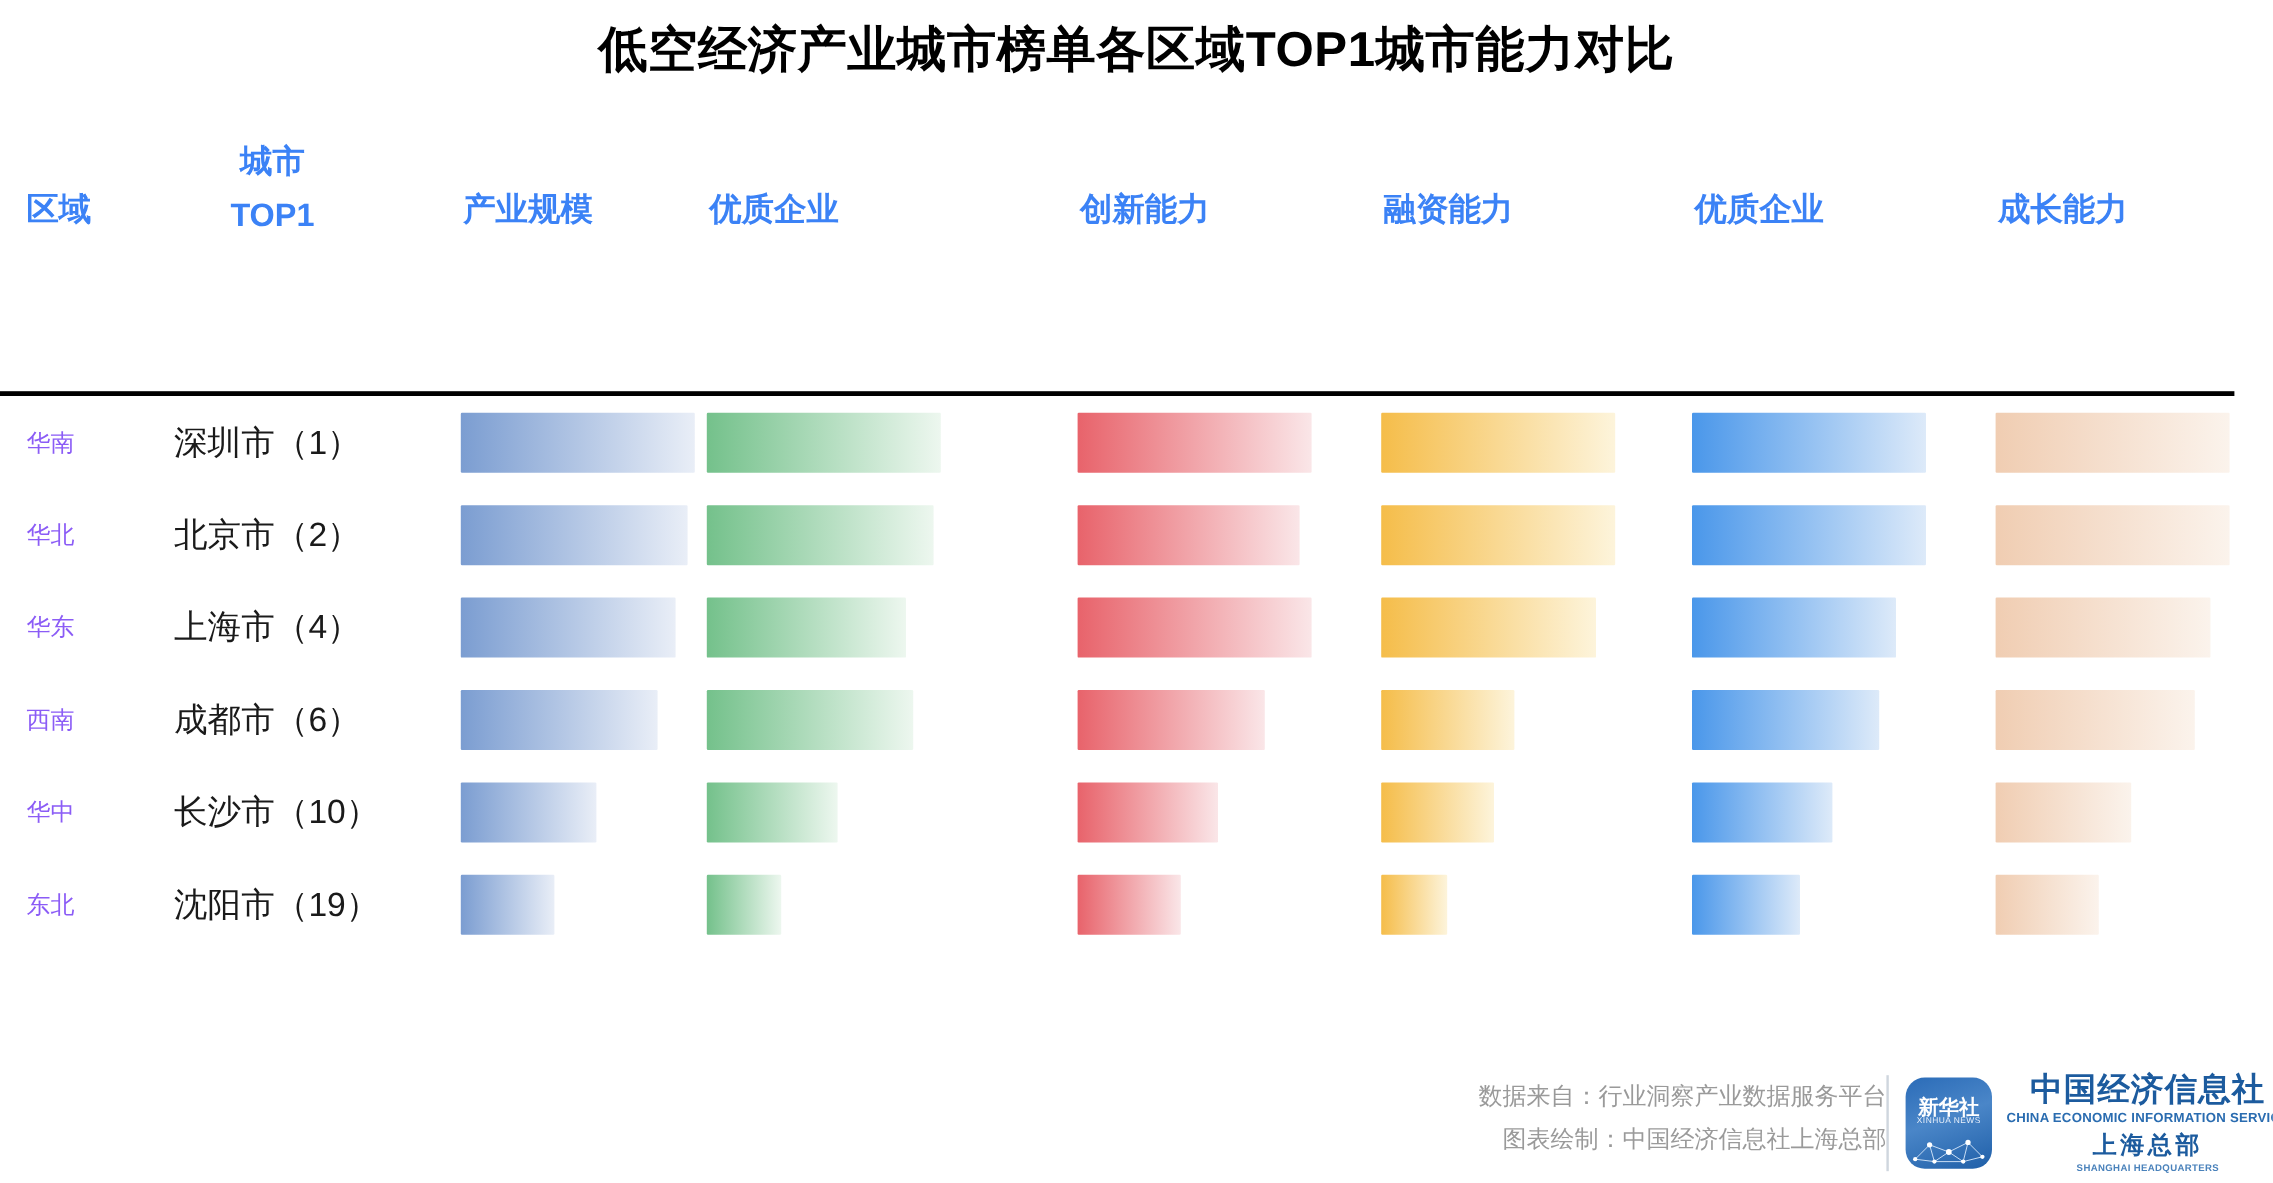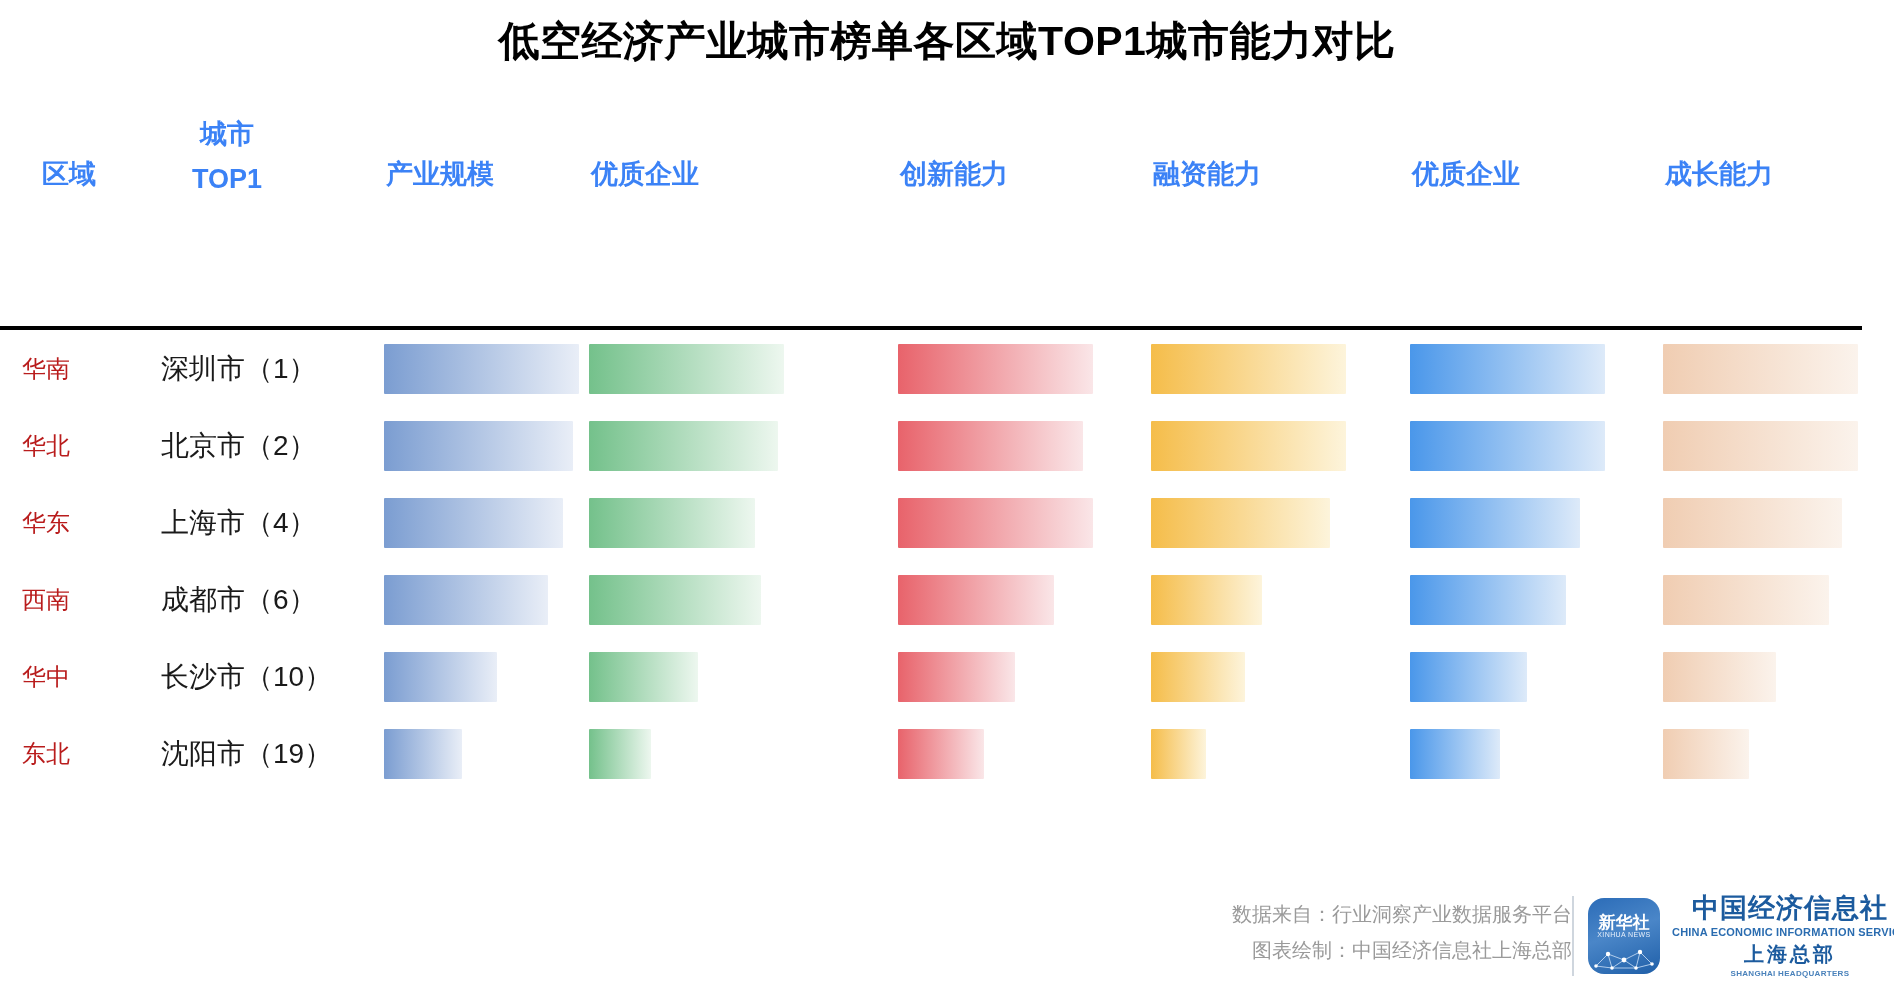--- a/index.html
+++ b/index.html
@@ -43,21 +43,21 @@
     position: relative;
     height: 112px;
   }
   .hdr {
     position: absolute;
     font-size: 27px;
     font-weight: 700;
     color: #3b82f6;
     white-space: nowrap;
   }
-  .hdr-region { left: 22px;  top: 52px; margin-left: 20px; }
+  .hdr-region { left: 22px;  top: 52px; }
   .hdr-city   { left: 152px; top: 12px; text-align: center; width: 150px; }
   .hdr-city .l1 { display: block; }
   .hdr-city .l2 { display: block; margin-top: 12px; }
 
   .hdr-metric { top: 52px; }
 
   .rule {
     position: absolute;
     left: 0;
     top: 222px;
@@ -75,33 +75,32 @@
   }
   .row {
     position: relative;
     height: 77px;
   }
   .cell-region {
     position: absolute;
     left: 22px;
     top: 50%;
     transform: translateY(-50%);
-    font-size: 24px;
-    color: #b91c1c;
+    font-size: 20px;
+    color: #8b5cf6;
     white-space: nowrap;
   }
   .cell-city {
     position: absolute;
     left: 145px;
     top: 50%;
     transform: translateY(-50%);
     font-size: 28px;
     color: #1a1a1a;
     white-space: nowrap;
-    margin-left: 16px;
   }
 
   .bar {
     position: absolute;
     top: 50%;
     transform: translateY(-50%);
     height: 50px;
     border-radius: 1px;
   }
 

